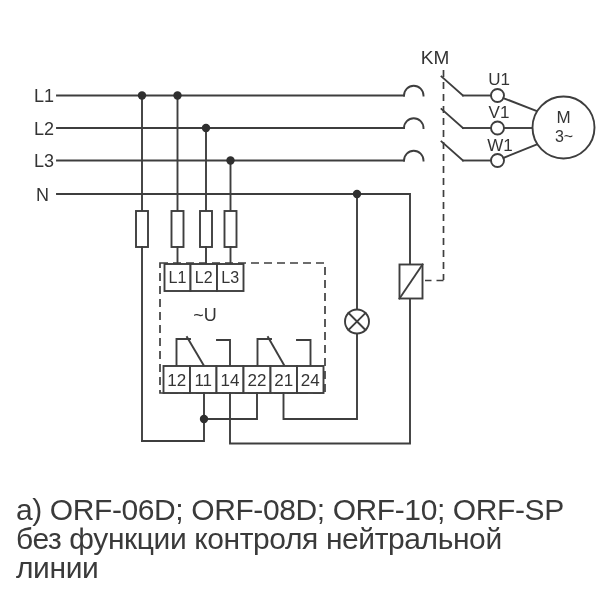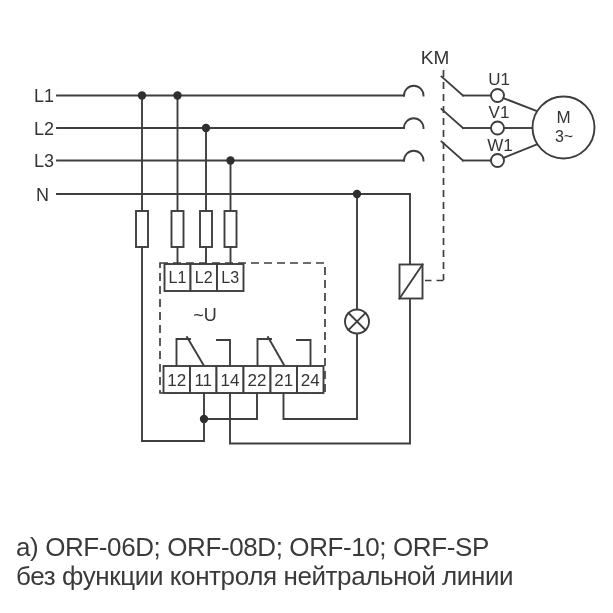--- a/index.html
+++ b/index.html
@@ -9,21 +9,21 @@
   }
   svg{position:absolute;left:0;top:0;}
   .w{fill:none;stroke:#3e3e3e;stroke-width:1.9;stroke-linecap:square;}
   .wd{fill:none;stroke:#3e3e3e;stroke-width:1.7;stroke-dasharray:8 5;}
   .box{fill:#ffffff;stroke:#3e3e3e;stroke-width:1.9;}
   .dot{fill:#2f2f2f;stroke:none;}
   .term{fill:#ffffff;stroke:#3e3e3e;stroke-width:1.9;}
   .t{fill:#343434;stroke:none;}
   .caption{
     position:absolute;left:16px;top:495px;width:560px;
-    color:#3a3a3a;font-size:26px;line-height:29px;letter-spacing:-0.4px;margin-top:38px;
+    color:#3a3a3a;font-size:30px;line-height:29px;letter-spacing:-0.4px;
   }
 </style>
 </head>
 <body>
 
 <div class="canvas">
 <svg width="613" height="613" viewBox="0 0 613 613">
 
   <g>
     <path class="w" d="M57 95.5 H404"></path>

